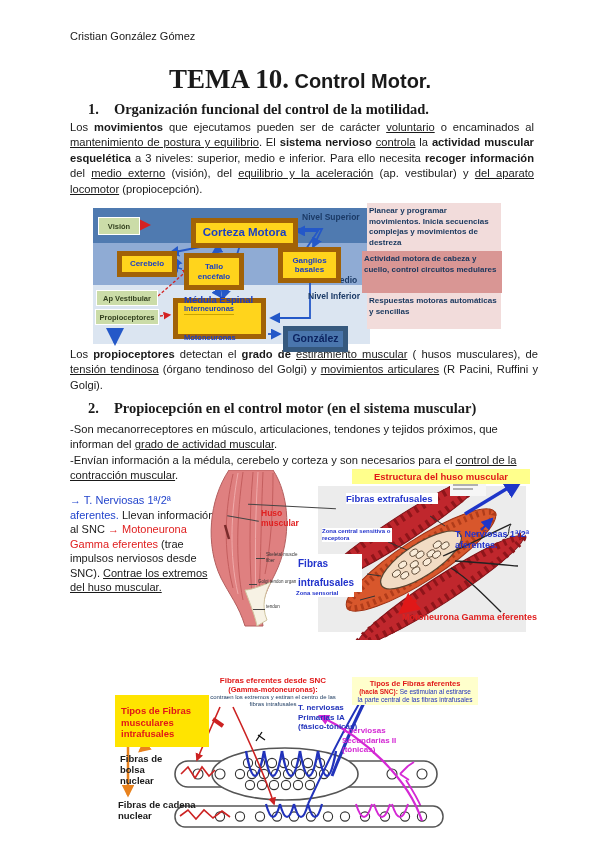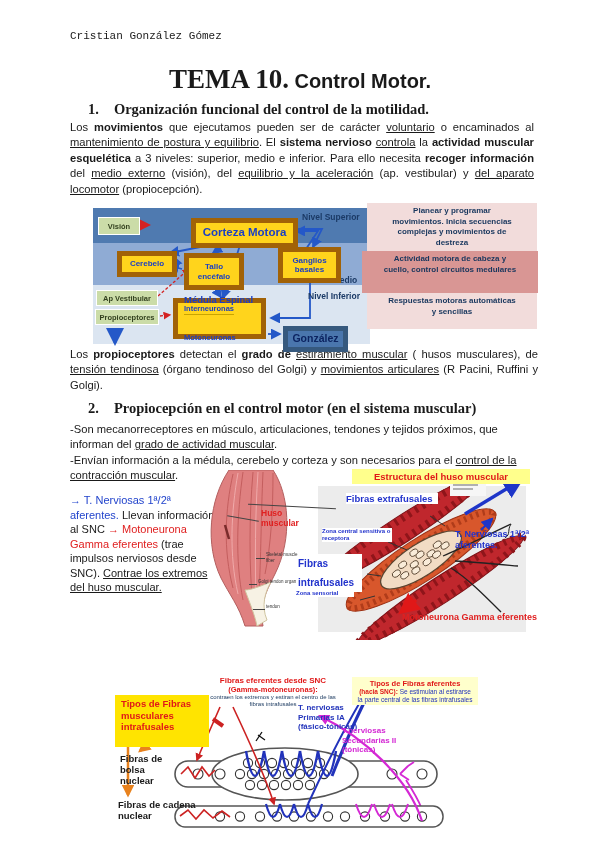--- a/index.html
+++ b/index.html
@@ -2,36 +2,36 @@
 <html><head>
 <meta charset="utf-8">
 <style>
   html,body{margin:0;padding:0;background:#888;}
   .page{position:relative;width:600px;height:848px;background:#fff;overflow:hidden;
         font-family:"Liberation Sans",sans-serif;color:#1a1a1a;}
   .abs{position:absolute;}
   .b{font-weight:bold;}
   .u{text-decoration:underline;}
   .para{font-size:11.2px;line-height:15.4px;text-align:justify;}
-  .author{font-size:11px;font-family:Liberation Mono, monospace;}
+  .author{font-size:11px;}
   .title-line{width:600px;text-align:center;}
   .title-main{font-family:"Liberation Serif",serif;font-weight:bold;font-size:27px;}
   .title-rest{font-family:Liberation Sans, sans-serif;font-weight:bold;font-size:20px;}
   .h1{font-family:"Liberation Serif",serif;font-weight:bold;font-size:14.5px;}
   .h1 .num{margin-right:15px;}
   
   .d1box{position:absolute;background:#ffd41c;border:5px solid #a16207;color:#1a3fc4;
          font-weight:bold;text-align:center;font-size:8px;line-height:9.5px;
          display:flex;align-items:center;justify-content:center;z-index:3;}
   .d1green{position:absolute;background:#cbdca8;border:1px solid #fff;color:#33411f;
          font-weight:bold;text-align:center;font-size:7.5px;
          display:flex;align-items:center;justify-content:center;z-index:3;}
   .d1lvl{position:absolute;color:#1b3a66;font-weight:bold;font-size:8.5px;z-index:3;}
   .d1note{position:absolute;color:#17365d;font-weight:bold;font-size:8px;line-height:10.5px;
-         padding:3px 20px;z-index:2;text-align:center;}
+         padding:3px 2px;z-index:2;}
   
   .lblb{position:absolute;color:#2233cc;font-weight:bold;background:#fff;z-index:4;}
   .lblr{position:absolute;color:#e02020;font-weight:bold;z-index:4;}
   .tiny{position:absolute;color:#333;font-size:4.5px;line-height:5.5px;z-index:4;}
   .leader{position:absolute;height:1px;background:#444;z-index:4;}
   
   .d3lbl{position:absolute;z-index:4;}
 </style>
 </head>
 <body>
@@ -281,21 +281,21 @@
       </g>
       <path d="M150,34 C141,55 133,72 127,87" stroke="#cc2222" stroke-width="1.6" fill="none" marker-end="url(#d3r)"></path>
       <path d="M163,34 C180,70 196,105 204,131" stroke="#cc2222" stroke-width="1.6" fill="none" marker-end="url(#d3r)"></path>
       <path d="M143,46 l10,7" stroke="#cc2222" stroke-width="4"></path>
       <path d="M188,62 l7,5 M186,68 l6,-9" stroke="#111" stroke-width="1.3"></path>
       <path d="M262,103 C278,62 291,35 302,13" stroke="#2233bb" stroke-width="3" fill="none" marker-end="url(#d3b)"></path>
       <path d="M238,131 C256,92 278,48 298,16" stroke="#2233bb" stroke-width="2" fill="none"></path>
       <path d="M352,148 C338,105 295,65 250,43" stroke="#d428d4" stroke-width="2.2" fill="none" marker-end="url(#d3m)"></path>
     </svg>
 
-    <div class="d3lbl" style="left:45px;top:22px;width:94px;height:52px;background:#ffe400;color:#e01818;font-weight:bold;font-size:9.5px;line-height:11.5px;padding:3px 6px;box-sizing:border-box">Tipos de Fibras musculares intrafusales</div>
+    <div class="d3lbl" style="left:45px;top:22px;width:94px;height:52px;background:#ffe400;color:#e01818;font-weight:bold;font-size:9.5px;line-height:11.5px;padding:10px 6px;box-sizing:border-box">Tipos de Fibras musculares intrafusales</div>
 
     <div class="d3lbl" style="left:133px;top:3px;width:140px;text-align:center">
       <div style="color:#e01818;font-weight:bold;font-size:8px">Fibras eferentes desde SNC</div>
       <div style="color:#e01818;font-weight:bold;font-size:7.5px">(Gamma-motoneuronas):</div>
       <div style="color:#17365d;font-size:6px;line-height:7px">contraen los extremos y estiran el centro de las fibras intrafusales</div>
     </div>
 
     <div class="d3lbl" style="left:282px;top:4px;width:126px;background:#ffffcc;text-align:center;padding:2px 4px;box-sizing:border-box">
       <div style="color:#e01818;font-weight:bold;font-size:7.5px">Tipos de Fibras aferentes</div>
       <div style="font-size:6.5px;line-height:7.5px"><span style="color:#e01818;font-weight:bold">(hacia SNC):</span><span style="color:#2233bb"> Se estimulan al estirarse la parte central de las fibras intrafusales</span></div>

